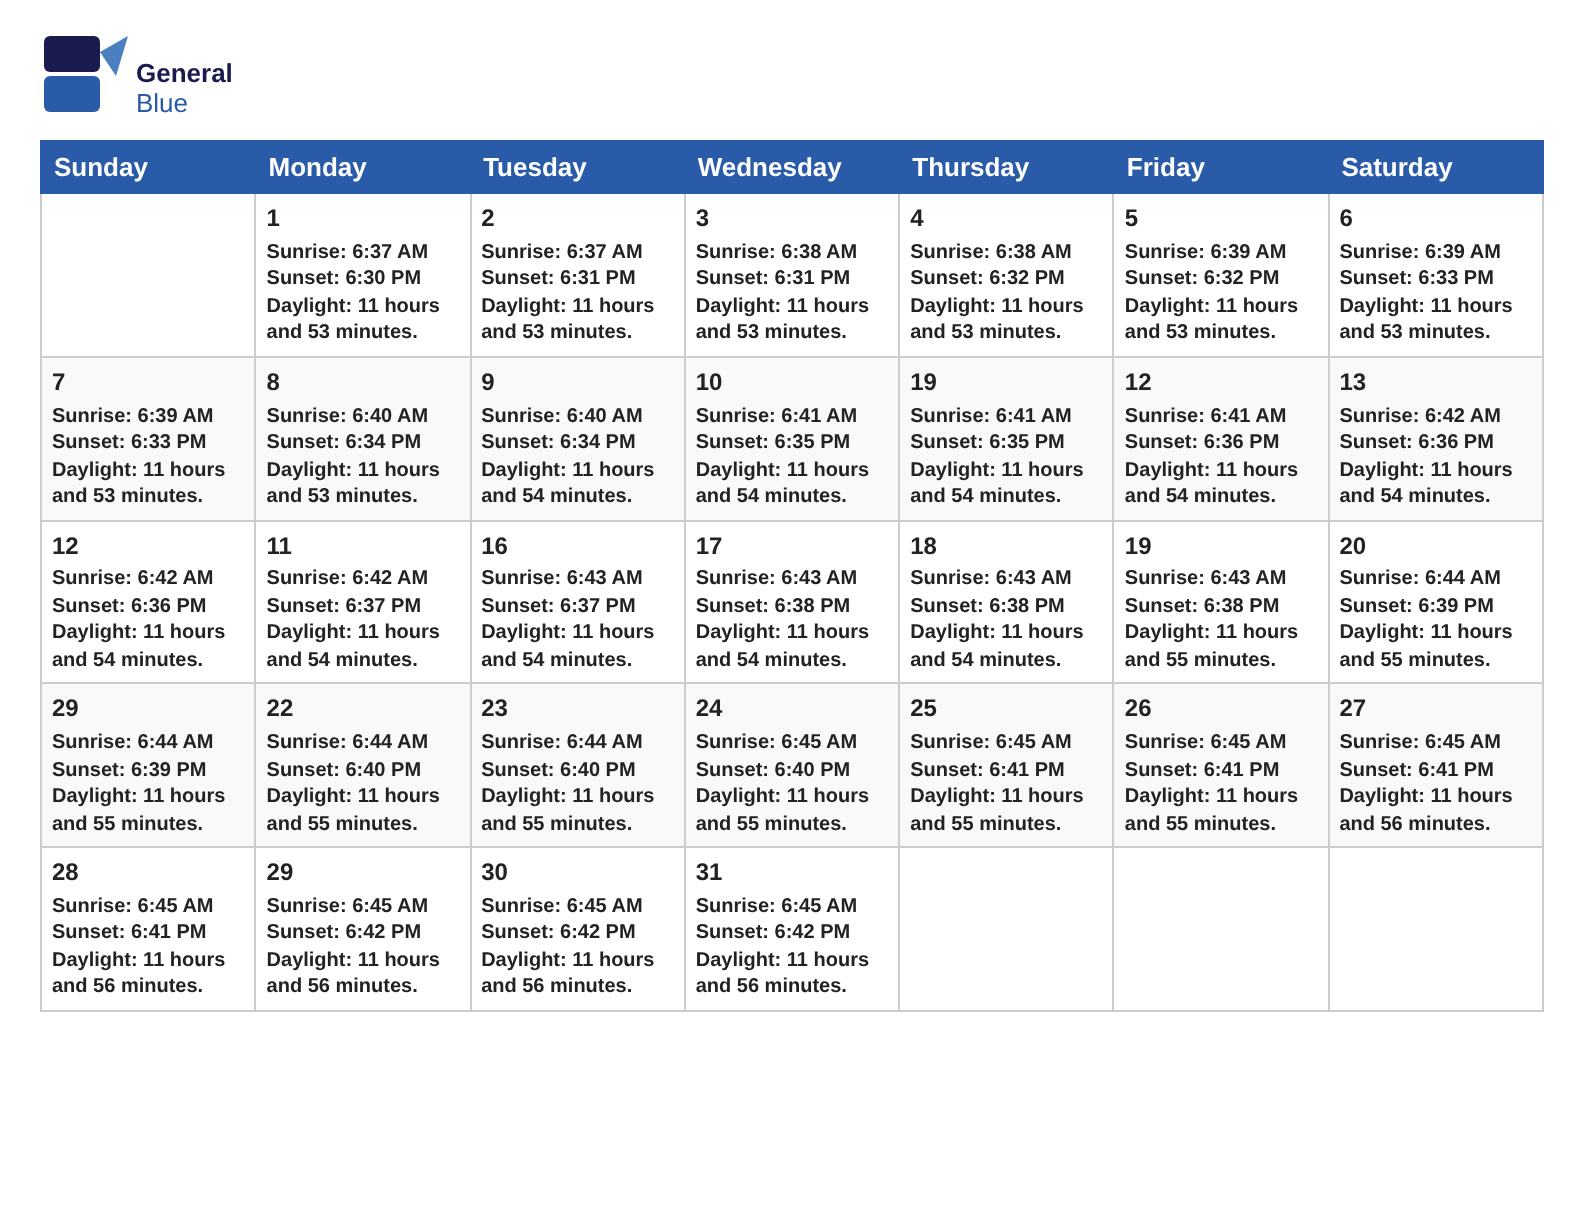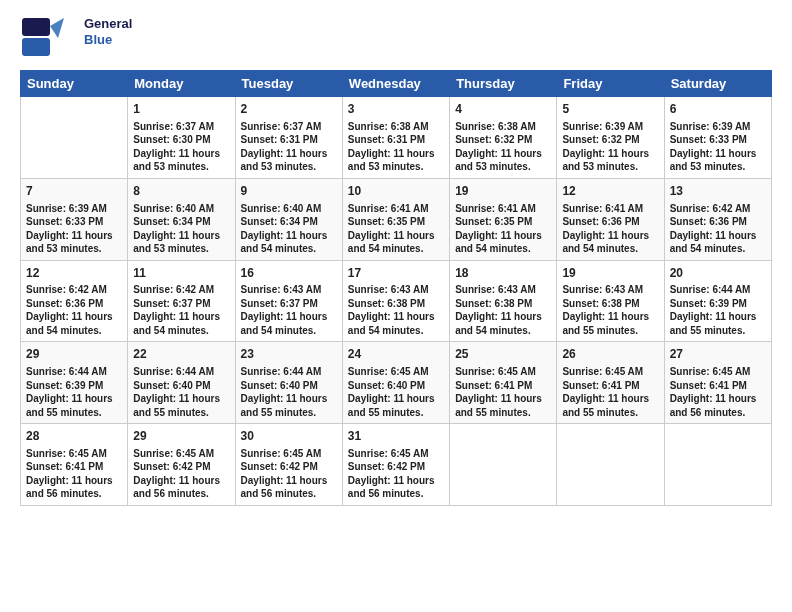--- a/index.html
+++ b/index.html
@@ -15,22 +15,22 @@
       padding: 16px 20px 10px 20px;
     }
     .header-row {
       display: flex;
       justify-content: space-between;
       align-items: flex-start;
       margin-bottom: 10px;
     }
     .logo {
       display: flex;
-      align-items: flex-start;
-      gap: 20px;
+      align-items: flex-end;
+      gap: 4px;
     }
     .title-block {
       text-align: right;
     }
     .month-title {
       font-size: 36px;
       font-weight: bold;
       color: #1a1a4e;
       line-height: 1.1;
     }
@@ -88,21 +88,21 @@
 <div class="container">
   <div class="header-row">
     <div class="logo">
         <svg width="44" height="44" viewBox="0 0 44 44">
           <rect x="2" y="2" width="28" height="18" rx="3" fill="#1a1a4e"></rect>
           <rect x="2" y="22" width="28" height="18" rx="3" fill="#2a5ba8"></rect>
           <polygon points="30,10 44,2 38,22" fill="#4a7fc0"></polygon>
         </svg>
         <div style="display: flex; flex-direction: column; justify-content: center;">
           <span style="font-size: 13px; font-weight: bold; color: rgb(26, 26, 78); line-height: 1.2;">General</span>
-          <span style="font-size: 13px; font-weight: bold; color: rgb(42, 91, 168); line-height: 1.2;">Blue</span>
+          <span style="font-size: 13px; font-weight: normal; color: rgb(42, 91, 168); line-height: 1.2;">Blue</span>
         </div>
       </div>
     <div class="title-block">
       <div class="month-title"></div>
       <div class="subtitle"></div>
     </div>
   </div>
 
   <table>
     <thead>

